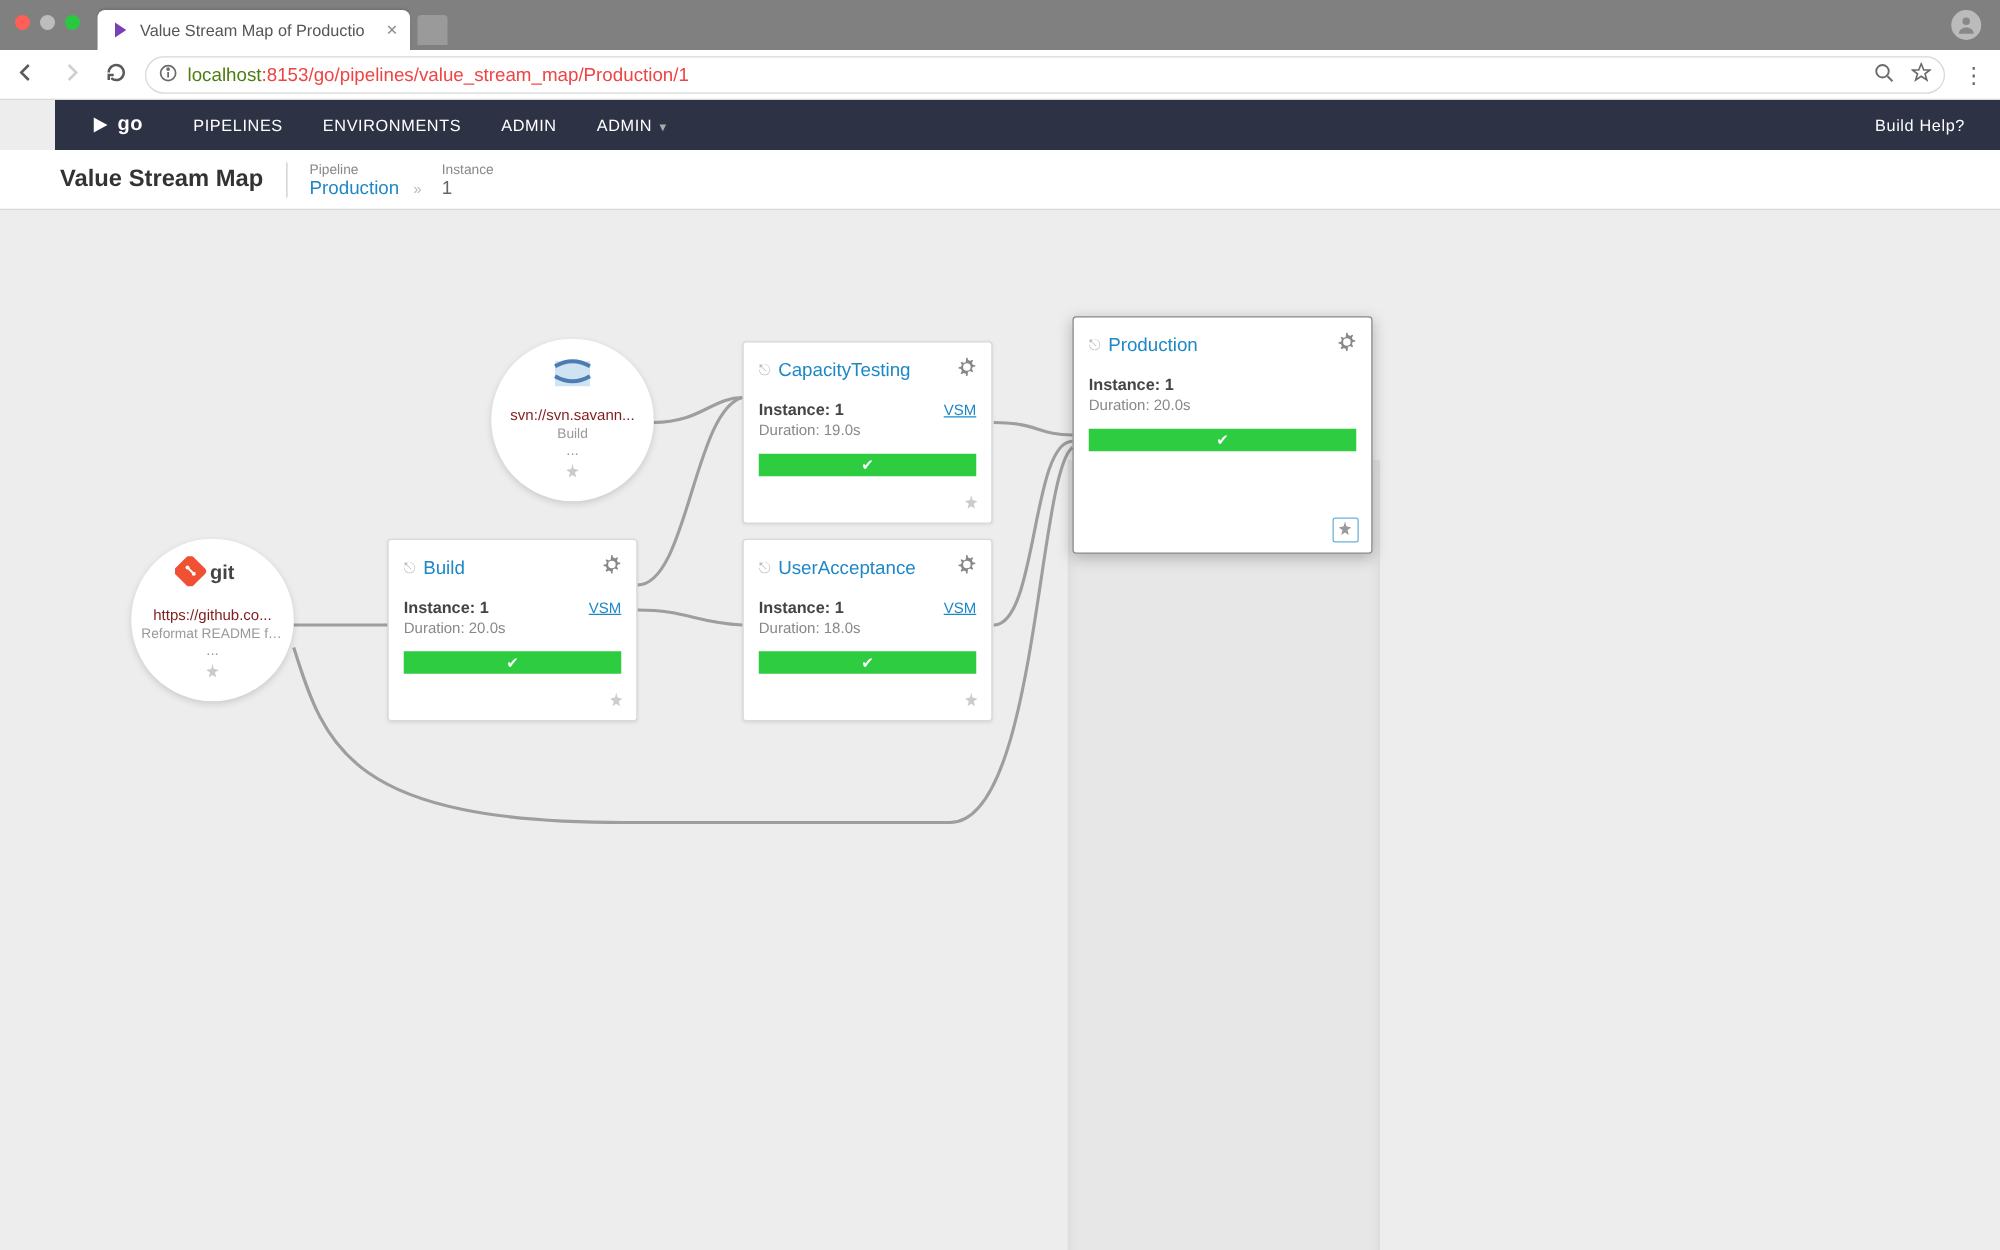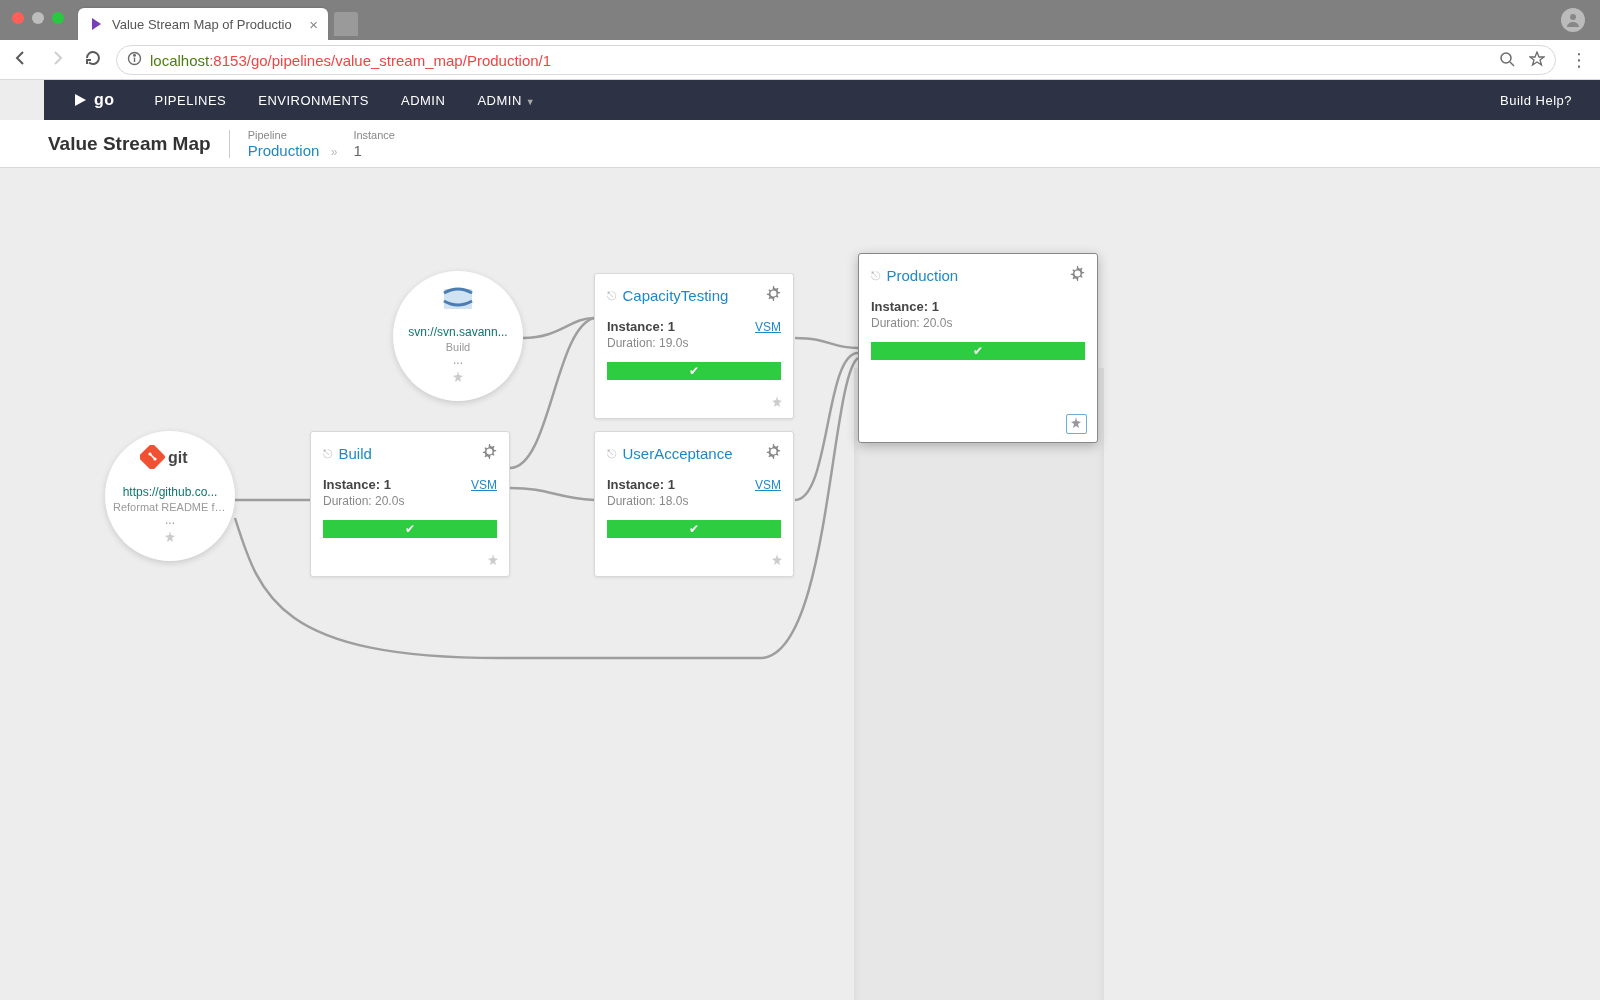--- a/index.html
+++ b/index.html
@@ -37,21 +37,21 @@
   .crumb .val { font-size:15px; }
   .crumb .link { color:#1e88c7; }
   .chev { color:#bbb; margin:0 8px; font-size:12px;}
   
   .canvas { position:relative; width:100%; height:calc(100% - 168px); background:#ededed;}
   .col-shadow { position:absolute; left:854px; top:200px; width:250px; height:640px; background:#e7e7e7; box-shadow: inset 8px 0 10px -8px rgba(0,0,0,0.08), inset -8px 0 10px -8px rgba(0,0,0,0.08);}
   svg.connectors { position:absolute; left:0; top:0; width:100%; height:100%; pointer-events:none;}
   
   .material { position:absolute; width:130px; height:130px; border-radius:50%; background:#fff; box-shadow:0 2px 6px rgba(0,0,0,0.15); text-align:center; padding-top:14px;}
   .material .icon { height:34px; display:flex; justify-content:center;}
-  .material .url { font-size:12px; color:#0f766e; margin-top:6px; padding:0 8px; white-space:nowrap; overflow:hidden; text-overflow:ellipsis;}
+  .material .url { font-size:12px; color:#7f1d1d; margin-top:6px; padding:0 8px; white-space:nowrap; overflow:hidden; text-overflow:ellipsis;}
   .material .msg { font-size:11px; color:#999; margin-top:2px; padding:0 8px; white-space:nowrap; overflow:hidden; text-overflow:ellipsis;}
   .material .dots { font-size:12px; color:#999; margin-top:0px;}
   .material .pin { color:#ccc; font-size:12px; margin-top:4px;}
   
   .card { position:absolute; background:#fff; border:1px solid #d8d8d8; border-radius:3px; box-shadow:0 1px 3px rgba(0,0,0,0.08); padding:12px;}
   .card.small { width:200px; height:146px;}
   .card.prod { width:240px; height:190px; border:1px solid #888; box-shadow:0 3px 12px rgba(0,0,0,0.25);}
   .card-head { display:flex; align-items:center; gap:6px;}
   .card-title { color:#1e88c7; font-size:15px; flex:1;}
   .gear { color:#888;}

